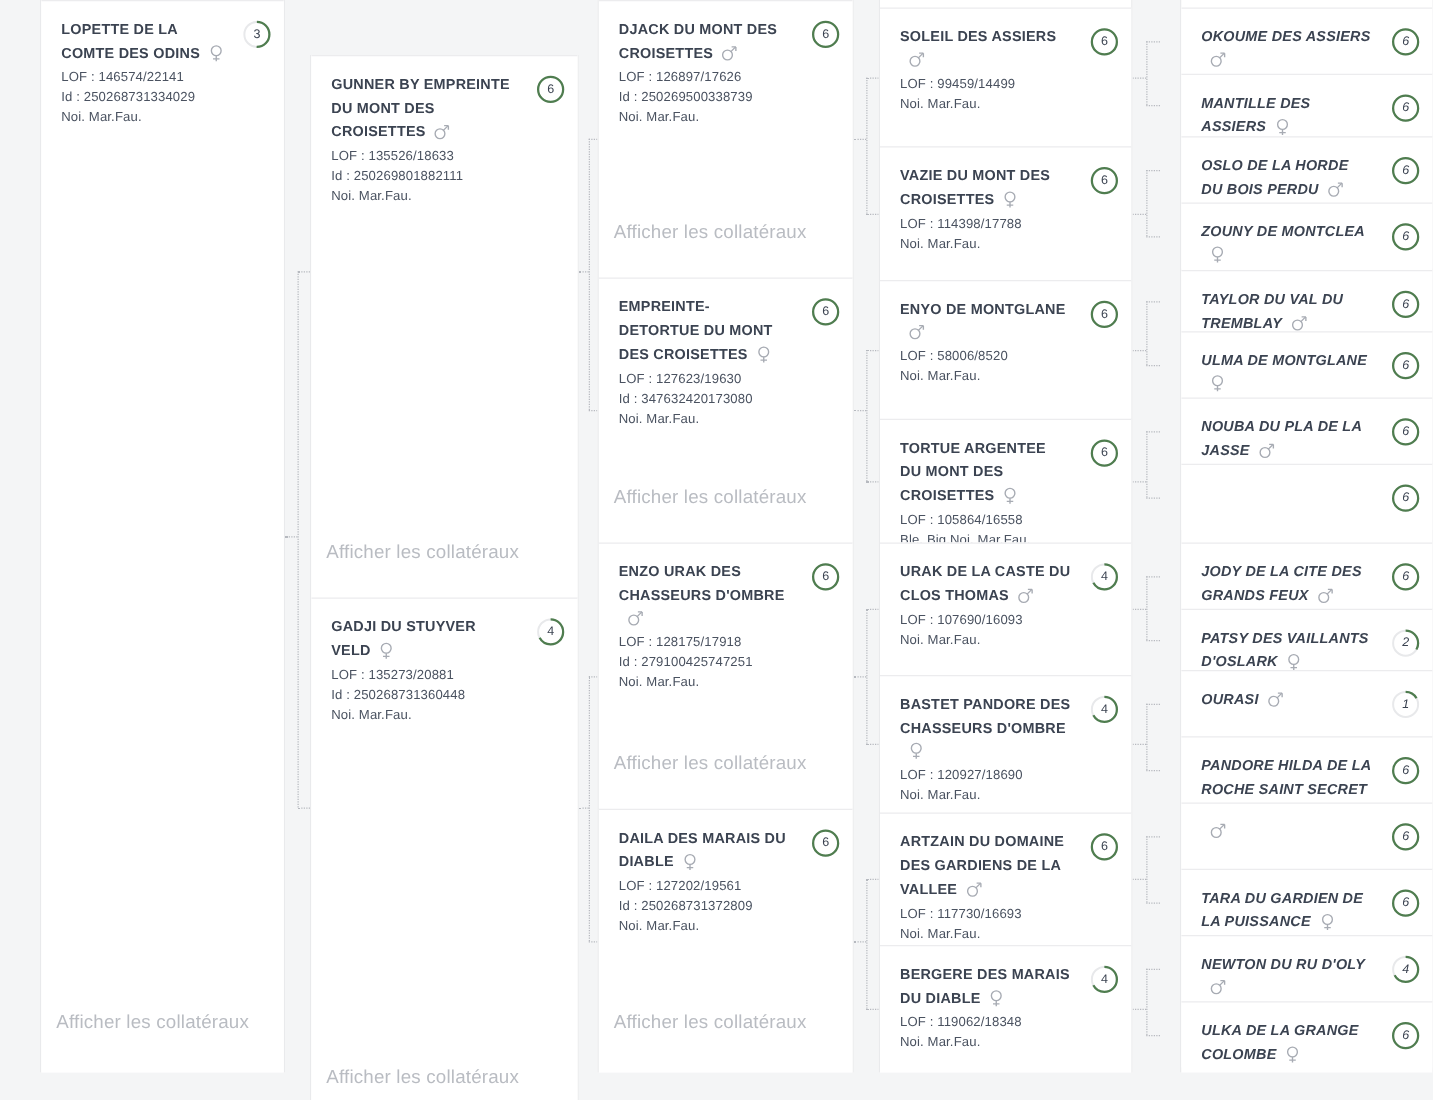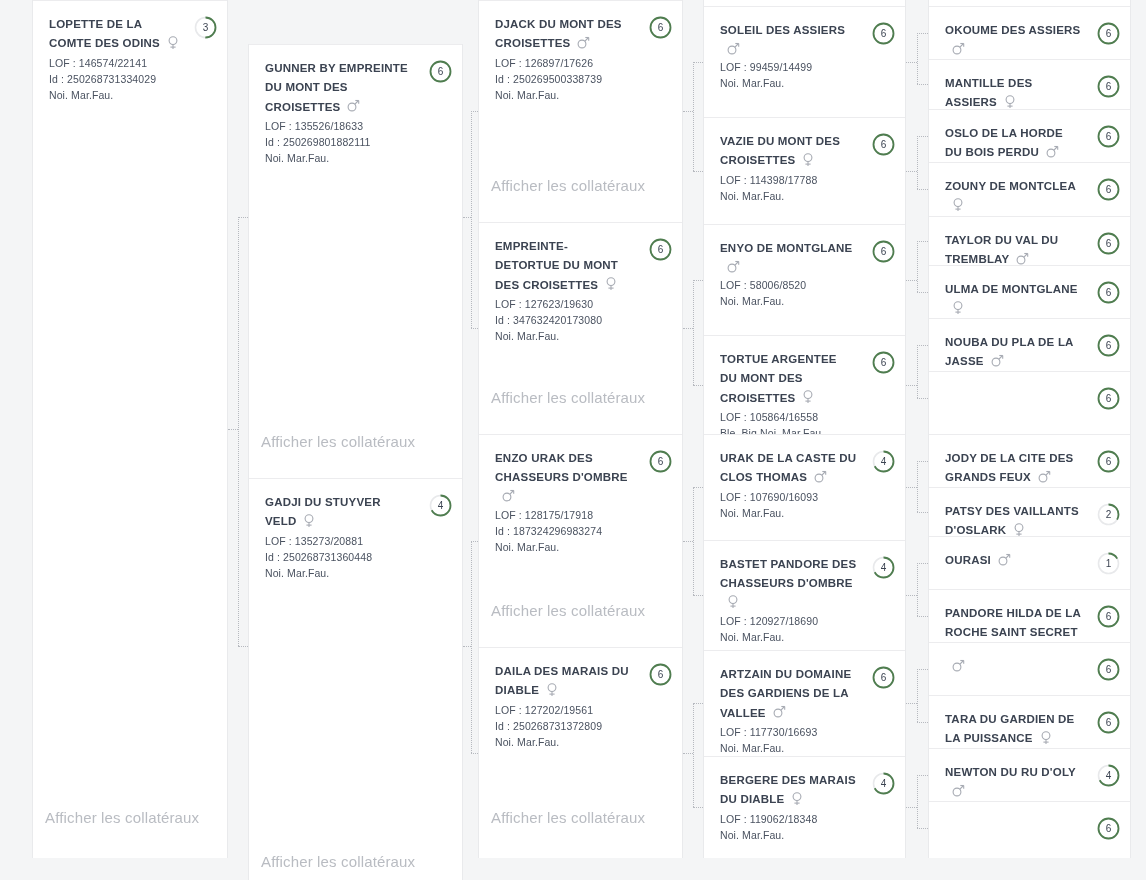--- a/index.html
+++ b/index.html
@@ -298,21 +298,21 @@
         </div>
         <div class="card" style="left: 0px; width: 205px; top: 434px; height: 213px;">
           <div class="card-head"><span class="card-name">ENZO URAK DES CHASSEURS D'OMBRE</span><span class="sex-icon"><svg width="13" height="13" viewBox="0 0 13 13">
                 <circle cx="5" cy="8" r="3.9" fill="none" stroke="#a7abb3" stroke-width="1.1"></circle>
                 <line x1="7.7" y1="5.3" x2="11.5" y2="1.5" stroke="#a7abb3" stroke-width="1.1"></line>
                 <line x1="8.3" y1="1.5" x2="11.7" y2="1.5" stroke="#a7abb3" stroke-width="1.1"></line>
                 <line x1="11.7" y1="1.5" x2="11.7" y2="4.8" stroke="#a7abb3" stroke-width="1.1"></line>
               </svg></span></div>
           <div class="card-meta">
             <div>LOF : 128175/17918</div>
-            <div>Id : 187324296983274</div>
+            <div>Id : 279100425747251</div>
             <div>Noi. Mar.Fau.</div>
           </div>
           <div class="badge" style="right: 12px; top: 15px;">
             <svg width="23" height="23" viewBox="0 0 23 23">
               <circle cx="11.5" cy="11.5" r="10" fill="none" stroke="#e8e9eb" stroke-width="1.6"></circle>
               <circle cx="11.5" cy="11.5" r="10" fill="none" stroke="#4f7d4f" stroke-width="1.8" stroke-linecap="butt" stroke-dasharray="62.83 0.00" transform="rotate(-90 11.5 11.5)"></circle>
             </svg>
             <span class="badge-num">6</span>
           </div>
           <div class="collateral" style="bottom: 28px;">Afficher les collatéraux</div>
@@ -485,21 +485,21 @@
             <svg width="23" height="23" viewBox="0 0 23 23">
               <circle cx="11.5" cy="11.5" r="10" fill="none" stroke="#e8e9eb" stroke-width="1.6"></circle>
               <circle cx="11.5" cy="11.5" r="10" fill="none" stroke="#4f7d4f" stroke-width="1.8" stroke-linecap="butt" stroke-dasharray="41.89 20.94" transform="rotate(-90 11.5 11.5)"></circle>
             </svg>
             <span class="badge-num">4</span>
           </div>
         </div>
       </div>
     </div>
     <div class="gen-col" style="left: 928px; width: 203px;">
-      <div class="gen-inner" style="left: 0px; width: 203px; top: 0px; height: 858px;">
+      <div class="gen-inner" style="left: 16px; width: 203px; top: 0px; height: 858px; font-style: italic;">
         <div class="card" style="left: 0px; width: 203px; top: 6px; height: 53px;">
           <div class="card-head"><span class="card-name">OKOUME DES ASSIERS</span><span class="sex-icon"><svg width="13" height="13" viewBox="0 0 13 13">
                 <circle cx="5" cy="8" r="3.9" fill="none" stroke="#a7abb3" stroke-width="1.1"></circle>
                 <line x1="7.7" y1="5.3" x2="11.5" y2="1.5" stroke="#a7abb3" stroke-width="1.1"></line>
                 <line x1="8.3" y1="1.5" x2="11.7" y2="1.5" stroke="#a7abb3" stroke-width="1.1"></line>
                 <line x1="11.7" y1="1.5" x2="11.7" y2="4.8" stroke="#a7abb3" stroke-width="1.1"></line>
               </svg></span></div>
           <div class="card-meta"></div>
           <div class="badge" style="right: 12px; top: 15px;">
             <svg width="23" height="23" viewBox="0 0 23 23">
@@ -711,20 +711,25 @@
           <div class="card-meta"></div>
           <div class="badge" style="right: 12px; top: 15px;">
             <svg width="23" height="23" viewBox="0 0 23 23">
               <circle cx="11.5" cy="11.5" r="10" fill="none" stroke="#e8e9eb" stroke-width="1.6"></circle>
               <circle cx="11.5" cy="11.5" r="10" fill="none" stroke="#4f7d4f" stroke-width="1.8" stroke-linecap="butt" stroke-dasharray="41.89 20.94" transform="rotate(-90 11.5 11.5)"></circle>
             </svg>
             <span class="badge-num">4</span>
           </div>
         </div>
         <div class="card" style="left: 0px; width: 203px; top: 801px; height: 53px;">
+          <div class="card-head"><span class="card-name">ULKA DE LA GRANGE COLOMBE</span><span class="sex-icon"><svg width="12" height="14" viewBox="0 0 12 14">
+                <circle cx="6" cy="4.6" r="3.9" fill="none" stroke="#a7abb3" stroke-width="1.1"></circle>
+                <line x1="6" y1="8.6" x2="6" y2="13" stroke="#a7abb3" stroke-width="1.1"></line>
+                <line x1="3.4" y1="11.1" x2="8.6" y2="11.1" stroke="#a7abb3" stroke-width="1.1"></line>
+              </svg></span></div>
           <div class="card-meta"></div>
           <div class="badge" style="right: 12px; top: 15px;">
             <svg width="23" height="23" viewBox="0 0 23 23">
               <circle cx="11.5" cy="11.5" r="10" fill="none" stroke="#e8e9eb" stroke-width="1.6"></circle>
               <circle cx="11.5" cy="11.5" r="10" fill="none" stroke="#4f7d4f" stroke-width="1.8" stroke-linecap="butt" stroke-dasharray="62.83 0.00" transform="rotate(-90 11.5 11.5)"></circle>
             </svg>
             <span class="badge-num">6</span>
           </div>
         </div>
       </div>

